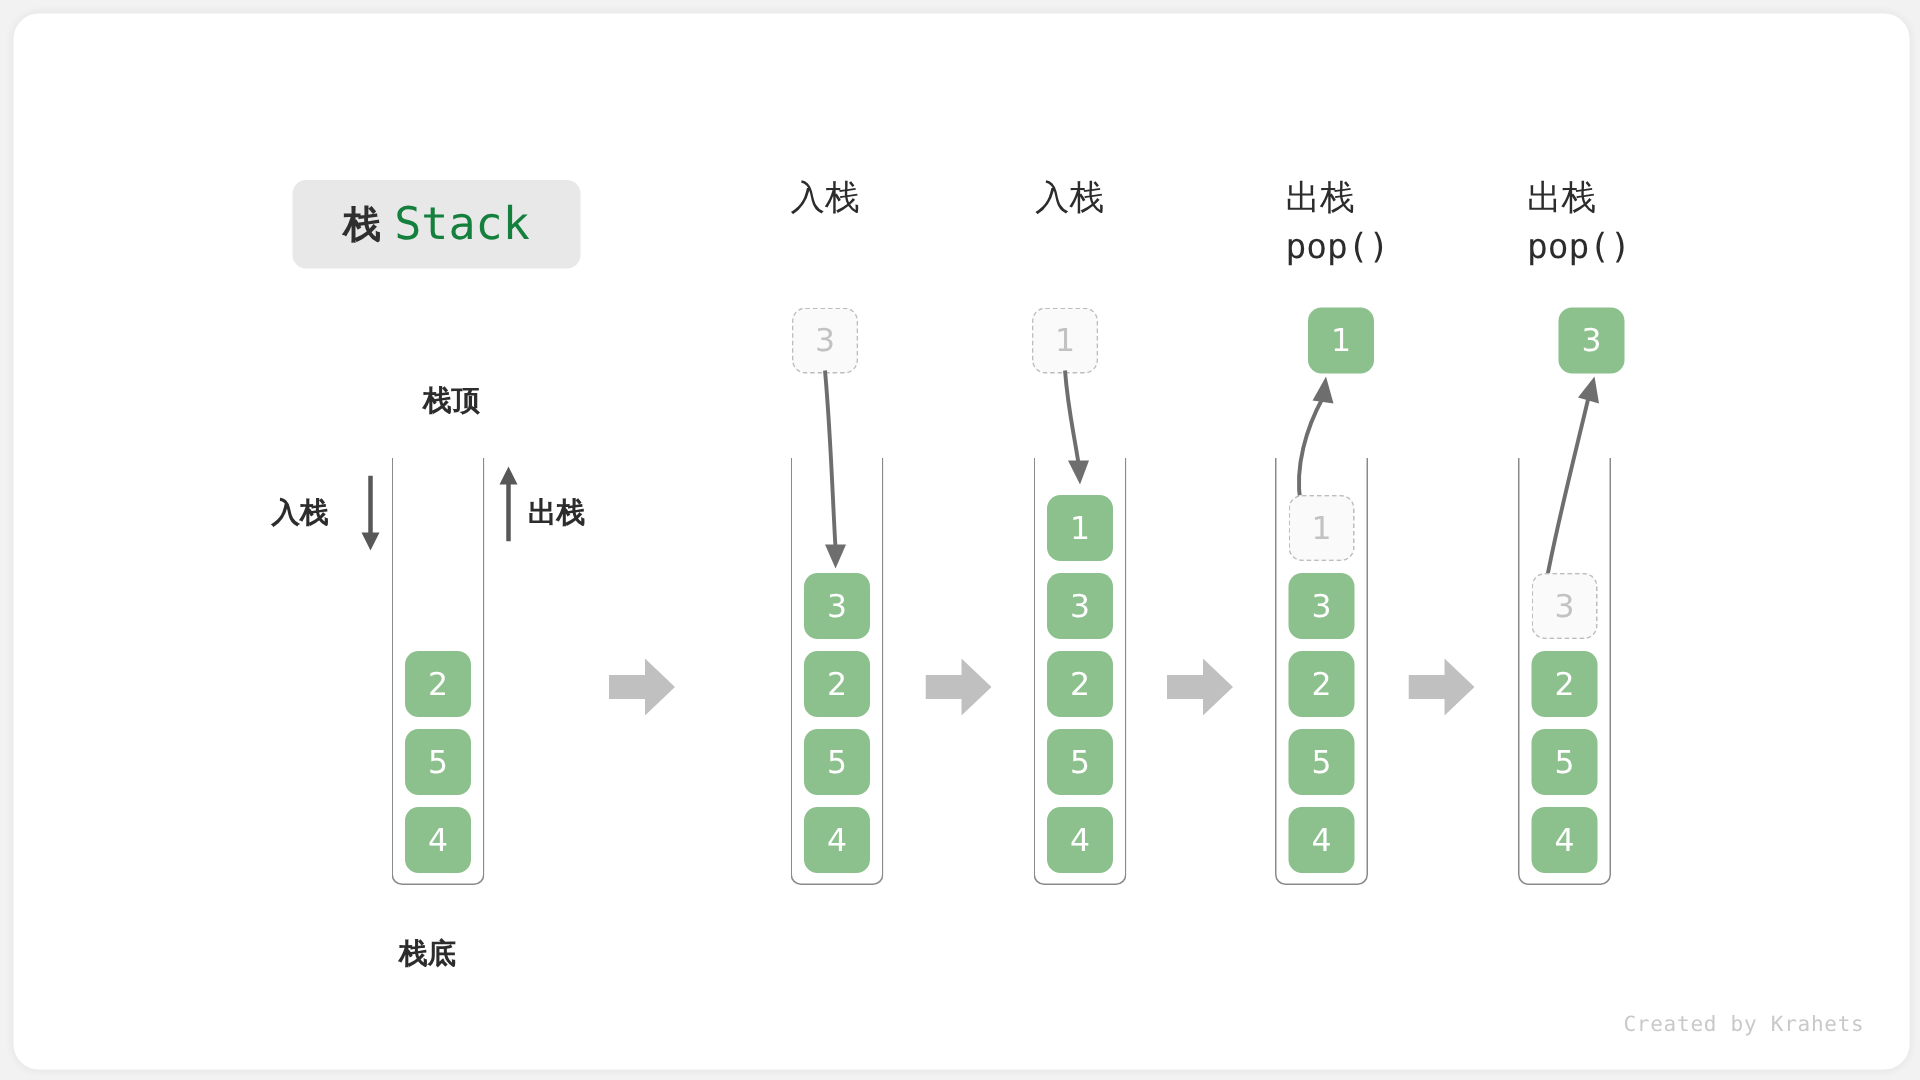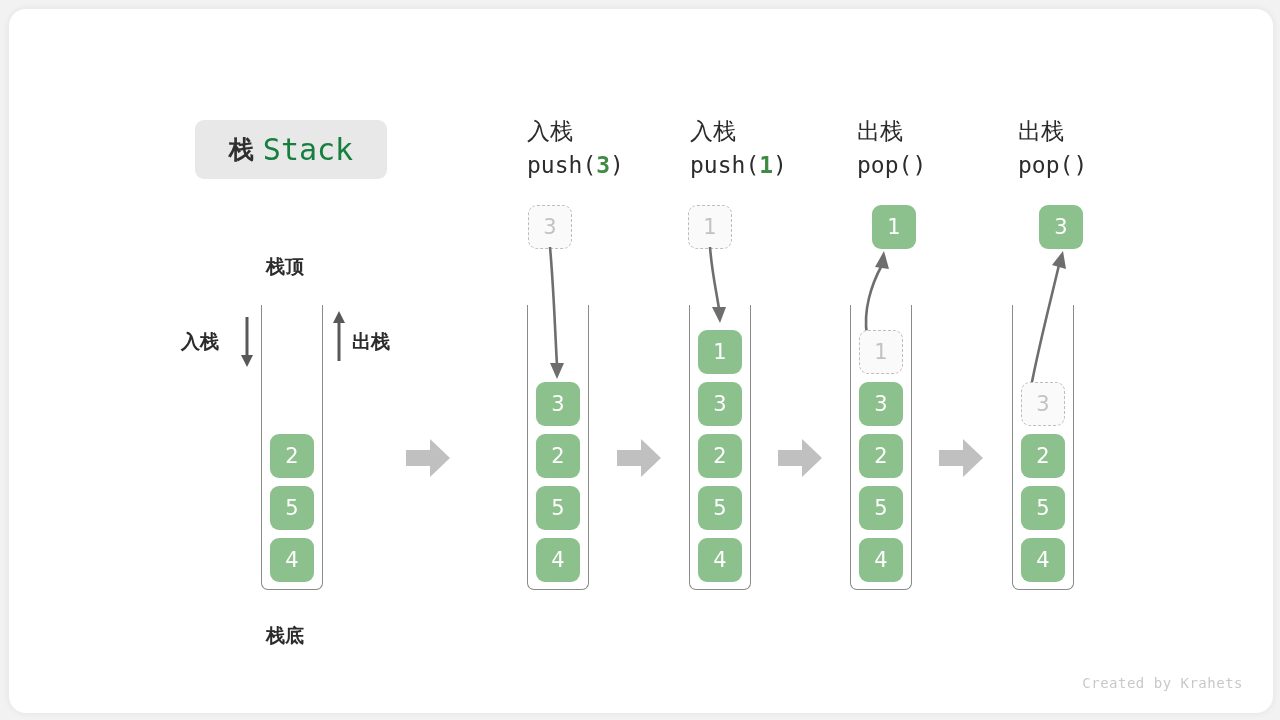--- a/index.html
+++ b/index.html
@@ -149,21 +149,21 @@
 <body>
 
 <div id="page">
   <div id="card">
 
     <div class="abs" id="title-chip">
       <span class="t-cn">栈</span>
       <span class="t-en">Stack</span>
     </div>
 
-    <div class="abs cn-bold" style="left:257px; top:245px;">栈顶</div>
+    <div class="abs cn-bold" style="left:273px; top:245px;">栈顶</div>
     <div class="abs cn-bold" style="left:257px; top:614px;font-family:Liberation Mono, monospace;">栈底</div>
 
     <div class="abs cn-bold" style="left:172px; top:320px;">入栈</div>
     <div class="abs thin-arrow" style="left:229px; top:308px;">
       <svg width="18" height="52" viewBox="0 0 18 52">
         <line x1="9" y1="0" x2="9" y2="40" stroke="#585858" stroke-width="3"></line>
         <polygon points="9,50 3,38 15,38" fill="#585858"></polygon>
       </svg>
     </div>
 
@@ -181,21 +181,20 @@
     <div class="abs cell solid" style="left:261px; top:529px;">4</div>
 
     <div class="abs step-arrow" style="left:397px; top:430px;">
       <svg width="44" height="38" viewBox="0 0 44 38">
         <polygon points="0,11 24,11 24,0 44,19 24,38 24,27 0,27" fill="#c0c0c0"></polygon>
       </svg>
     </div>
 
     <div class="abs op-head" style="left:518px; top:105px;">
       <span class="op-cn">入栈</span>
-      <span class="op-code"><span>push(</span><span class="num">3</span><span>)</span></span>
     </div>
     <div class="abs cell ghost" style="left:519px; top:196px;">3</div>
     <div class="abs motion" style="left:519px; top:238px;">
       <svg width="60" height="140" viewBox="0 0 60 140">
         <path d="M22,0 C26,45 27,85 29,118" stroke="#6e6e6e" stroke-width="2.6" fill="none"></path>
         <polygon points="29,132 22,116 36,116" fill="#6e6e6e"></polygon>
       </svg>
     </div>
     <div class="stack-tube" style="left:518px; top:296px; height:285px;"></div>
     <div class="abs cell solid" style="left:527px; top:373px;">3</div>
@@ -204,21 +203,20 @@
     <div class="abs cell solid" style="left:527px; top:529px;">4</div>
 
     <div class="abs step-arrow" style="left:608px; top:430px;">
       <svg width="44" height="38" viewBox="0 0 44 38">
         <polygon points="0,11 24,11 24,0 44,19 24,38 24,27 0,27" fill="#c0c0c0"></polygon>
       </svg>
     </div>
 
     <div class="abs op-head" style="left:681px; top:105px;">
       <span class="op-cn">入栈</span>
-      <span class="op-code"><span>push(</span><span class="num">1</span><span>)</span></span>
     </div>
     <div class="abs cell ghost" style="left:679px; top:196px;">1</div>
     <div class="abs motion" style="left:679px; top:238px;">
       <svg width="60" height="90" viewBox="0 0 60 90">
         <path d="M22,0 C24,26 28,42 31,62" stroke="#6e6e6e" stroke-width="2.6" fill="none"></path>
         <polygon points="32,76 24,60 38,60" fill="#6e6e6e"></polygon>
       </svg>
     </div>
     <div class="stack-tube" style="left:680px; top:296px; height:285px;"></div>
     <div class="abs cell solid" style="left:689px; top:321px;">1</div>

